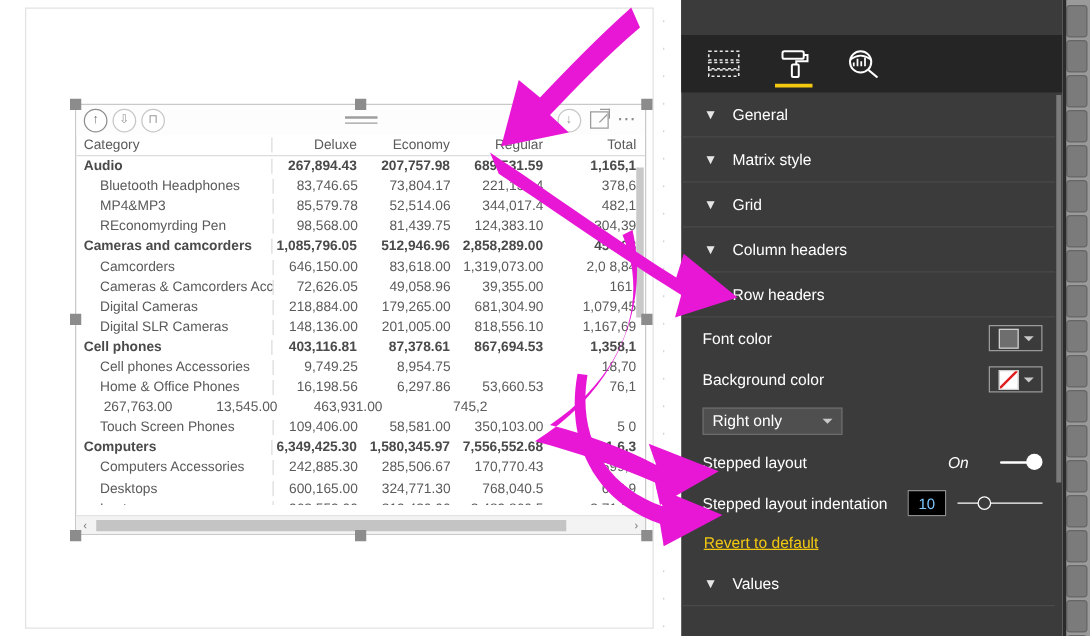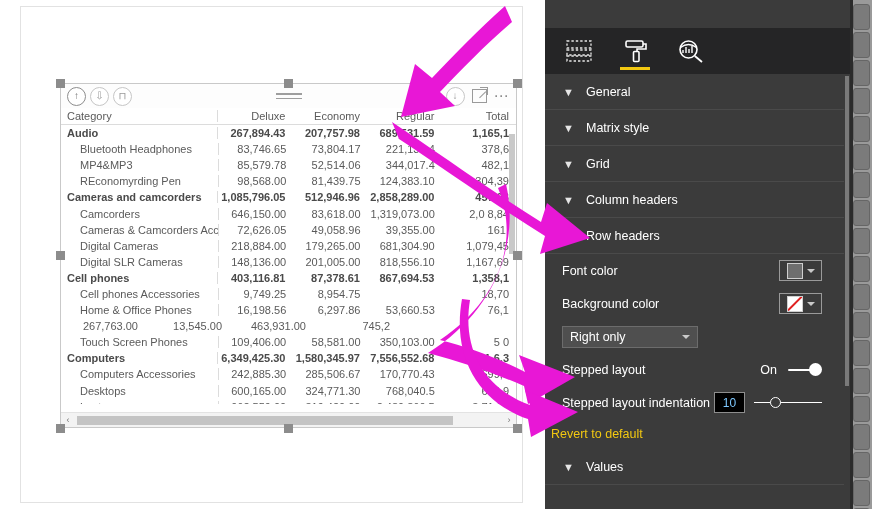--- a/index.html
+++ b/index.html
@@ -154,46 +154,46 @@
   .sect{
     height:36px;display:flex;align-items:center;gap:11px;
     padding-left:17px;box-sizing:border-box;
     border-bottom:1px solid #4a4a4a;
   }
   .sect .chev{width:13px;color:#e6e6e6;font-size:11px;display:flex;justify-content:center;}
   .sect .label{color:#ffffff;font-size:12.5px;}
 
   .prop{
     height:33px;display:flex;align-items:center;
-    padding-left:17px;padding-right:28px;box-sizing:border-box;
+    padding-left:17px;padding-right:16px;box-sizing:border-box;
   }
   .prop .pname{flex:1;color:#ffffff;font-size:12.5px;white-space:nowrap;}
 
   .swatch-box{
     width:43px;height:21px;border:1px solid #9a9a9a;background:#3b3b3b;
     display:flex;align-items:center;justify-content:center;gap:4px;
     box-sizing:border-box;
   }
   .sw{width:14px;height:14px;border:1px solid #cfcfcf;}
   .sw.font{background:#6e6e6e;}
   .sw.bg{background:#ffffff;position:relative;overflow:hidden;}
   .sw.bg::after{
     content:"";position:absolute;left:-3px;top:5px;width:21px;height:2.4px;
     background:#e02020;transform:rotate(-45deg);
   }
   .caret{width:0;height:0;border-left:4px solid transparent;border-right:4px solid transparent;border-top:4px solid #c9c9c9;}
 
   .dd{
-    width:136px;height:22px;background:#4f4f4f;border:1px solid #6c6c6c;
+    width:112px;height:22px;background:#4f4f4f;border:1px solid #6c6c6c;
     display:flex;align-items:center;padding:0 7px;box-sizing:border-box;
     color:#fff;font-size:12.5px;
   }
   .dd .ddlabel{flex:1;white-space:nowrap;}
 
-  .toggle-wrap{display:flex;align-items:center;gap:11px;}
+  .toggle-wrap{display:flex;align-items:center;gap:25px;font-style:italic;}
   .toggle-state{color:#fff;font-size:12.5px;}
   .switch{
     width:34px;height:13px;position:relative;display:flex;align-items:center;
   }
   .switch .bar{width:28px;height:2px;background:#ffffff;border-radius:2px;}
   .switch .knob{
     position:absolute;right:0;top:0;width:13px;height:13px;border-radius:50%;
     background:#ffffff;
   }
 
@@ -203,22 +203,22 @@
     justify-content:center;box-sizing:border-box;
   }
   .slider{position:relative;width:68px;height:13px;display:flex;align-items:center;margin-left:9px;}
   .slider .strack{width:68px;height:1.5px;background:#ffffff;}
   .slider .sthumb{
     position:absolute;left:16px;top:1px;width:11px;height:11px;border-radius:50%;
     border:1.5px solid #ffffff;background:#3b3b3b;box-sizing:border-box;
   }
 
   .revert{
-    height:30px;display:flex;align-items:center;padding-left:6px;
-    color:#f2c811;font-size:12.5px;box-sizing:border-box;
+    height:30px;display:flex;align-items:center;padding-left:18px;
+    color:#f2c811;font-size:12.5px;box-sizing:border-box;text-decoration:underline;
   }
 
   
   .gallery{
     position:absolute;left:850px;top:0;width:22px;height:509px;
     background:#9a9a9a;padding-top:4px;box-sizing:border-box;
   }
   .gal-item{
     width:17px;height:26px;margin:0 auto 2px auto;
     background:#7b7b7b;border:1px solid #666;border-radius:3px;

